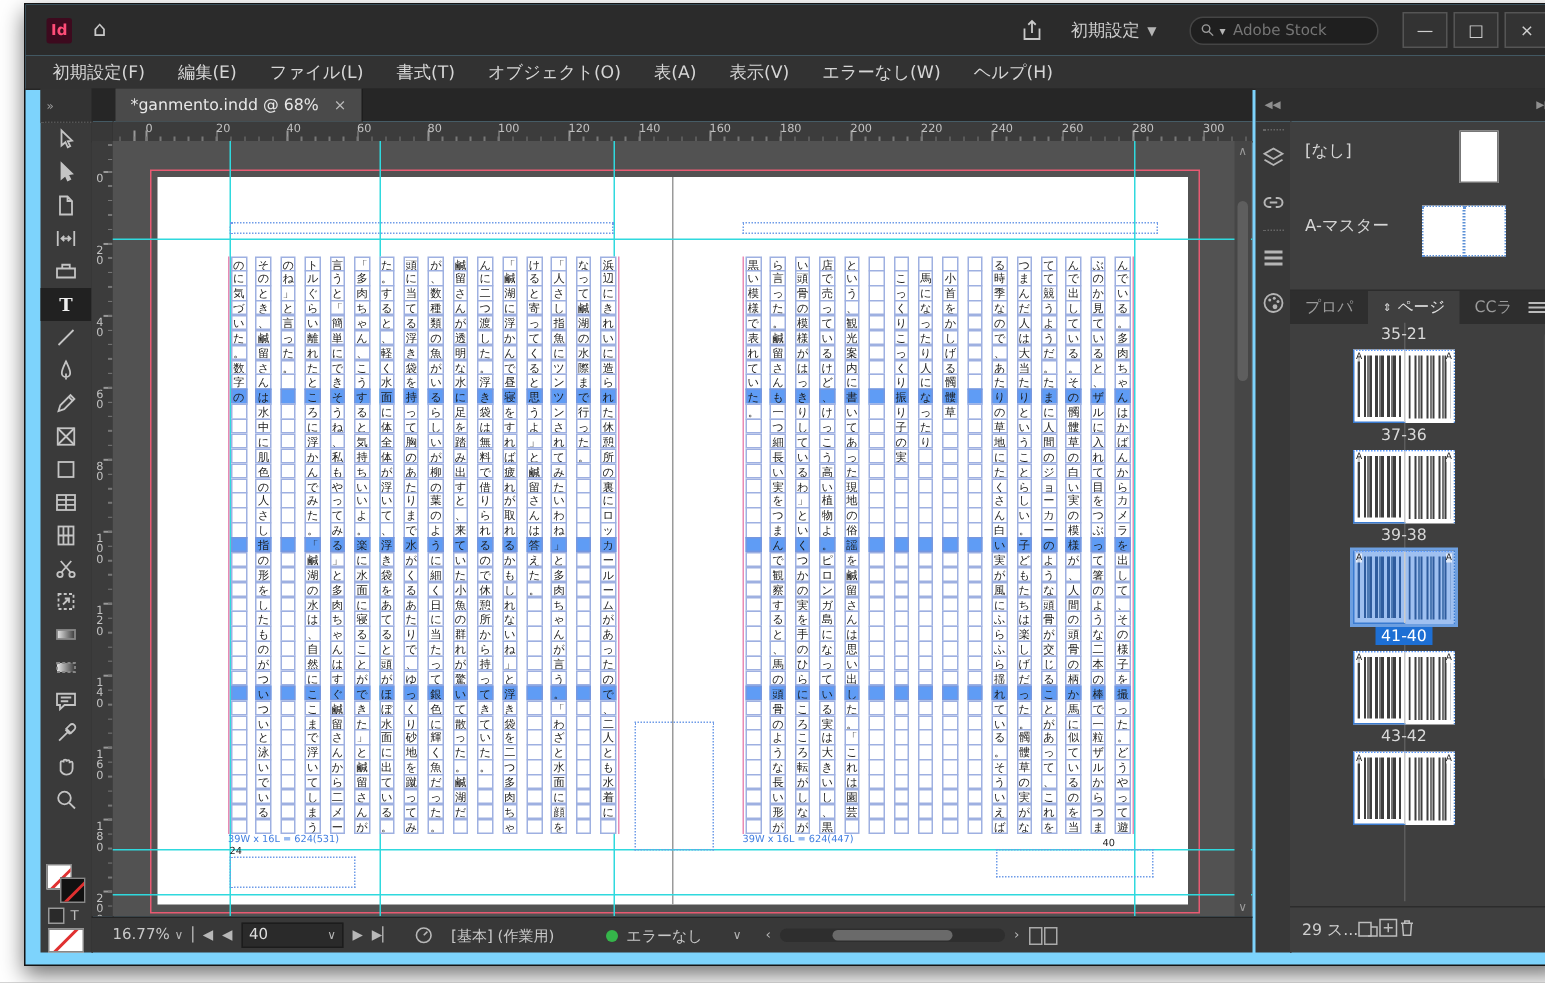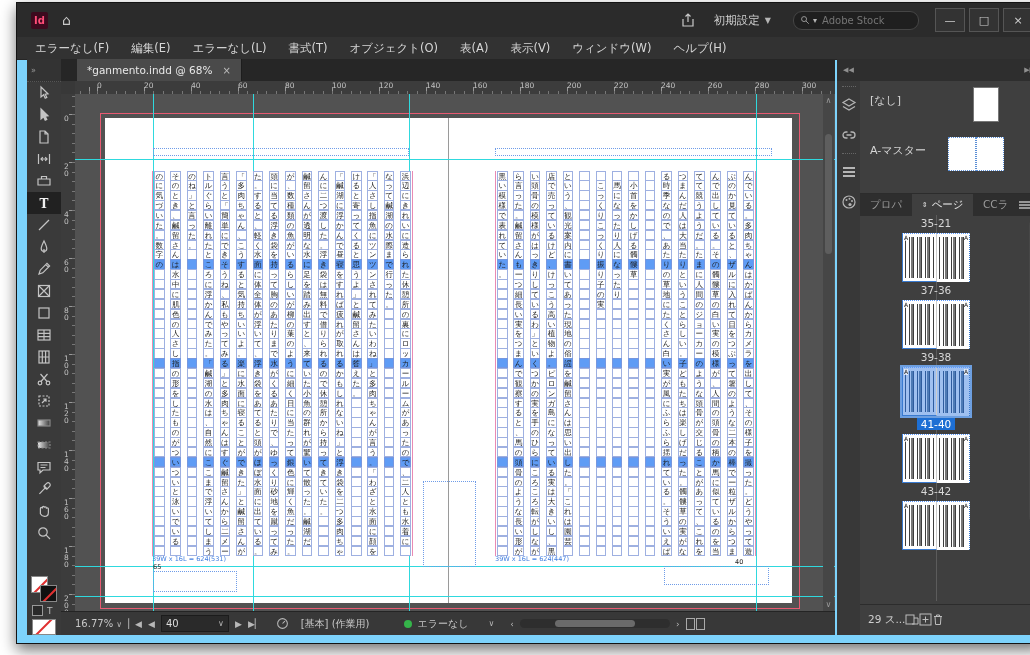--- a/index.html
+++ b/index.html
@@ -151,28 +151,28 @@
         <span class="chev">▾</span>
         <input placeholder="Adobe Stock" style="">
       </div>
       <div class="winbtn">—</div>
       <div class="winbtn">□</div>
       <div class="winbtn" id="close-btn">×</div>
     </div>
   </div>
 
   <div id="menubar">
-        <span class="menu-item">エラーなし(F)</span>
+        <span class="menu-item">初期設定(F)</span>
         <span class="menu-item">編集(E)</span>
-        <span class="menu-item">エラーなし(L)</span>
+        <span class="menu-item">ファイル(L)</span>
         <span class="menu-item">書式(T)</span>
         <span class="menu-item">オブジェクト(O)</span>
         <span class="menu-item">表(A)</span>
         <span class="menu-item">表示(V)</span>
-        <span class="menu-item">ウィンドウ(W)</span>
+        <span class="menu-item">エラーなし(W)</span>
         <span class="menu-item">ヘルプ(H)</span>
       </div>
 
   <div id="tools">
     <div id="tools-head">»</div>
     <div id="tool-list">
           <div class="tool">
             <svg width="16" height="16" viewBox="0 0 16 16" fill="none" stroke="#c4c4c4" stroke-width="1.2">
               <path d="M5 2 L5 12 L7.6 9.8 L9.2 13.2 L10.8 12.4 L9.2 9.2 L12 8.8 Z"></path>
             </svg>
@@ -1681,21 +1681,21 @@
             <div class="tcell"></div>
             <div class="tcell"></div>
             <div class="tcell"></div>
             <div class="tcell"></div>
             <div class="tcell"></div>
           </div>
         </div>
 
     <div class="grid-label" style="left:77px;top:461px">39W x 16L = 624(531)</div>
     <div class="grid-label" style="left:420px;top:461px">39W x 16L = 624(447)</div>
-    <div class="pgnum" style="left:78px;top:469px">65</div>
+    <div class="pgnum" style="left:78px;top:469px">24</div>
     <div class="pgnum" style="left:660px;top:464px">40</div>
 
     <div id="vscroll">
       <div class="arr" style="top:2px">∧</div>
       <div class="thumb"></div>
       <div class="arr" style="bottom:2px">∨</div>
     </div>
   </div>
 
   <div id="statusbar">

